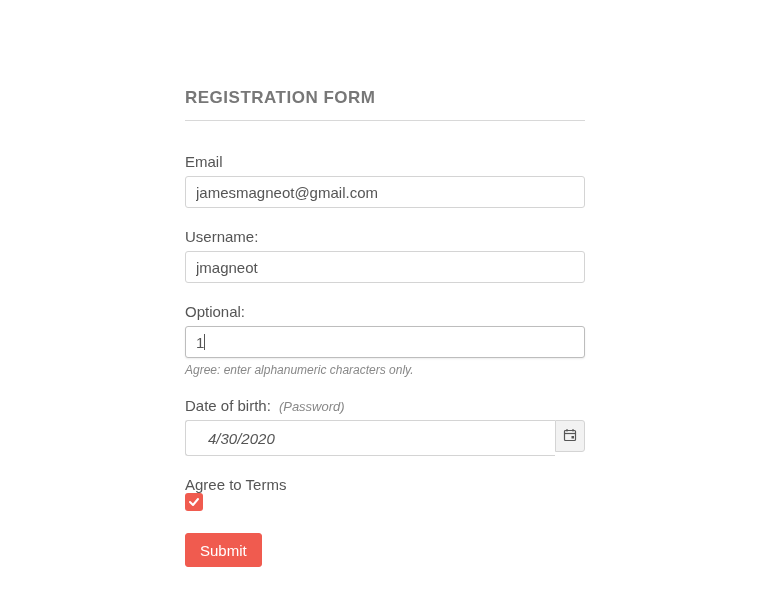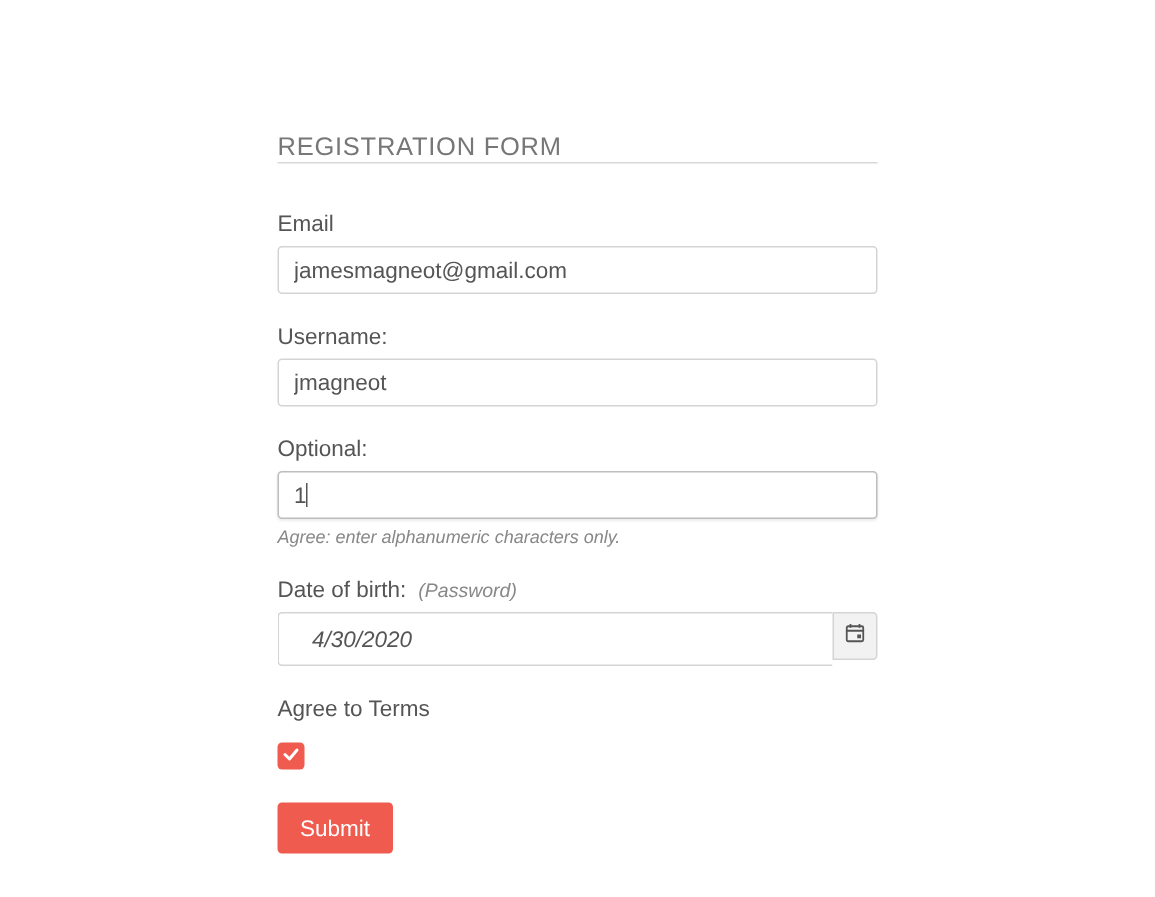--- a/index.html
+++ b/index.html
@@ -15,22 +15,22 @@
   }
   .container {
     width: 400px;
     margin-left: 185px;
     padding-top: 88px;
   }
   .form-title {
     font-size: 17px;
     letter-spacing: 0.5px;
     color: #777;
-    font-weight: 400;
-    padding-bottom: 0;
+    font-weight: 700;
+    padding-bottom: 12px;
     border-bottom: 1px solid #d8d8d8;
     margin-bottom: 32px;
   }
   .field {
     margin-bottom: 20px;
   }
   .label-row {
     display: flex;
     align-items: baseline;
     gap: 8px;
@@ -94,21 +94,21 @@
     justify-content: center;
     cursor: pointer;
   }
   .checkbox-row {
     margin-bottom: 22px;
   }
   .checkbox-label {
     display: block;
     color: #555;
     font-size: 15px;
-    margin-bottom: 14px;
+    margin-bottom: 0;
   }
   .checkbox {
     width: 18px;
     height: 18px;
     border-radius: 3px;
     display: inline-flex;
     align-items: center;
     justify-content: center;
     cursor: pointer;
     background: #f05b4f;

